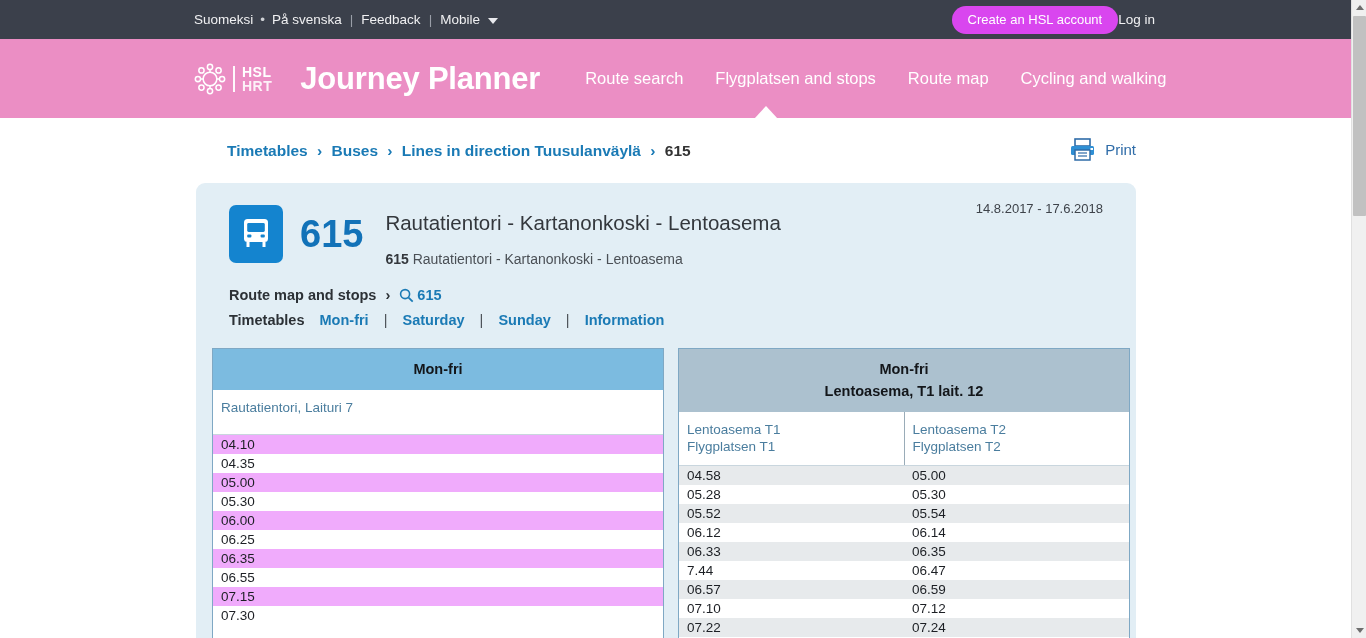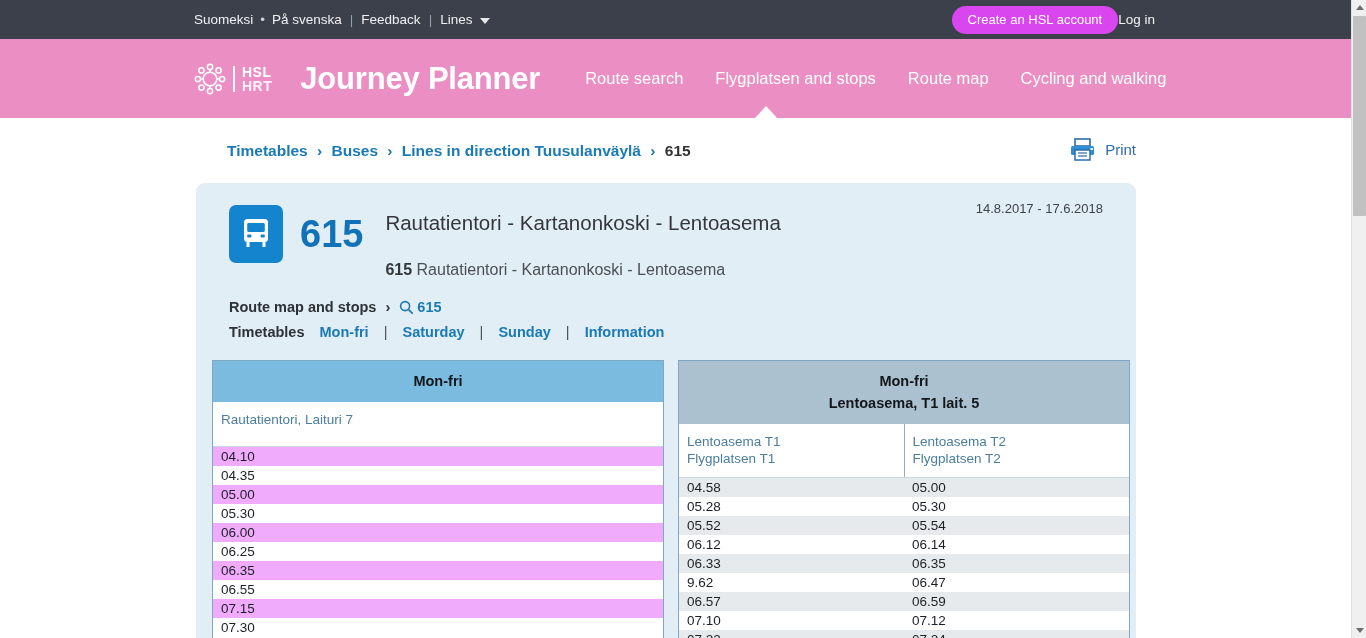--- a/index.html
+++ b/index.html
@@ -213,23 +213,23 @@
     margin-left: 17px;
     line-height: 58px;
   }
   .route-titles { margin-left: 22px; padding-top: 6px; }
   .route-title {
     font-size: 20.5px;
     color: #33373c;
     white-space: nowrap;
   }
   .route-sub {
-    font-size: 16px;
+    font-size: 14px;
     color: #4a4f55;
-    margin-top: 26px;
+    margin-top: 16px;
     white-space: nowrap;
   }
   .route-sub b { font-weight: 700; color: #33373c; }
   .valid-dates {
     position: absolute;
     right: 33px;
     top: 18px;
     font-size: 13px;
     color: #3e434a;
     white-space: nowrap;
@@ -342,21 +342,21 @@
 <div class="viewport">
 
   <div class="topbar">
     <div class="topbar-left">
       <a href="#">Suomeksi</a>
       <span class="tb-sep">•</span>
       <a href="#">På svenska</a>
       <span class="tb-pipe">|</span>
       <a href="#">Feedback</a>
       <span class="tb-pipe">|</span>
-      <a href="#">Lines</a>
+      <a href="#">Mobile</a>
       <span class="caret-down"></span>
     </div>
     <div class="topbar-right">
       <button class="btn-account">Create an HSL account</button>
       <a href="#" class="login-link">Log in</a>
     </div>
   </div>
 
   <div class="navbar">
     <div class="brand">
@@ -510,21 +510,21 @@
             <div class="times-row">
                 <div class="tcell">07.30</div>
               </div>
           </div>
         </div>
       </div>
 
       <div class="tt tt-right">
         <div class="tt-head">
           <div>Mon-fri</div>
-          <div>Lentoasema, T1 lait. 5</div>
+          <div>Lentoasema, T1 lait. 12</div>
         </div>
         <div class="tt-body">
           <div class="stops-row">
             <div class="stop-cell">
               <div>Lentoasema T1</div>
               <div>Flygplatsen T1</div>
             </div>
             <div class="stop-cell">
               <div>Lentoasema T2</div>
               <div>Flygplatsen T2</div>
@@ -545,21 +545,21 @@
             </div>
             <div class="times-row">
               <div class="tcell">06.12</div>
               <div class="tcell">06.14</div>
             </div>
             <div class="times-row alt">
               <div class="tcell">06.33</div>
               <div class="tcell">06.35</div>
             </div>
             <div class="times-row">
-              <div class="tcell">9.62</div>
+              <div class="tcell">7.44</div>
               <div class="tcell">06.47</div>
             </div>
             <div class="times-row alt">
               <div class="tcell">06.57</div>
               <div class="tcell">06.59</div>
             </div>
             <div class="times-row">
               <div class="tcell">07.10</div>
               <div class="tcell">07.12</div>
             </div>

